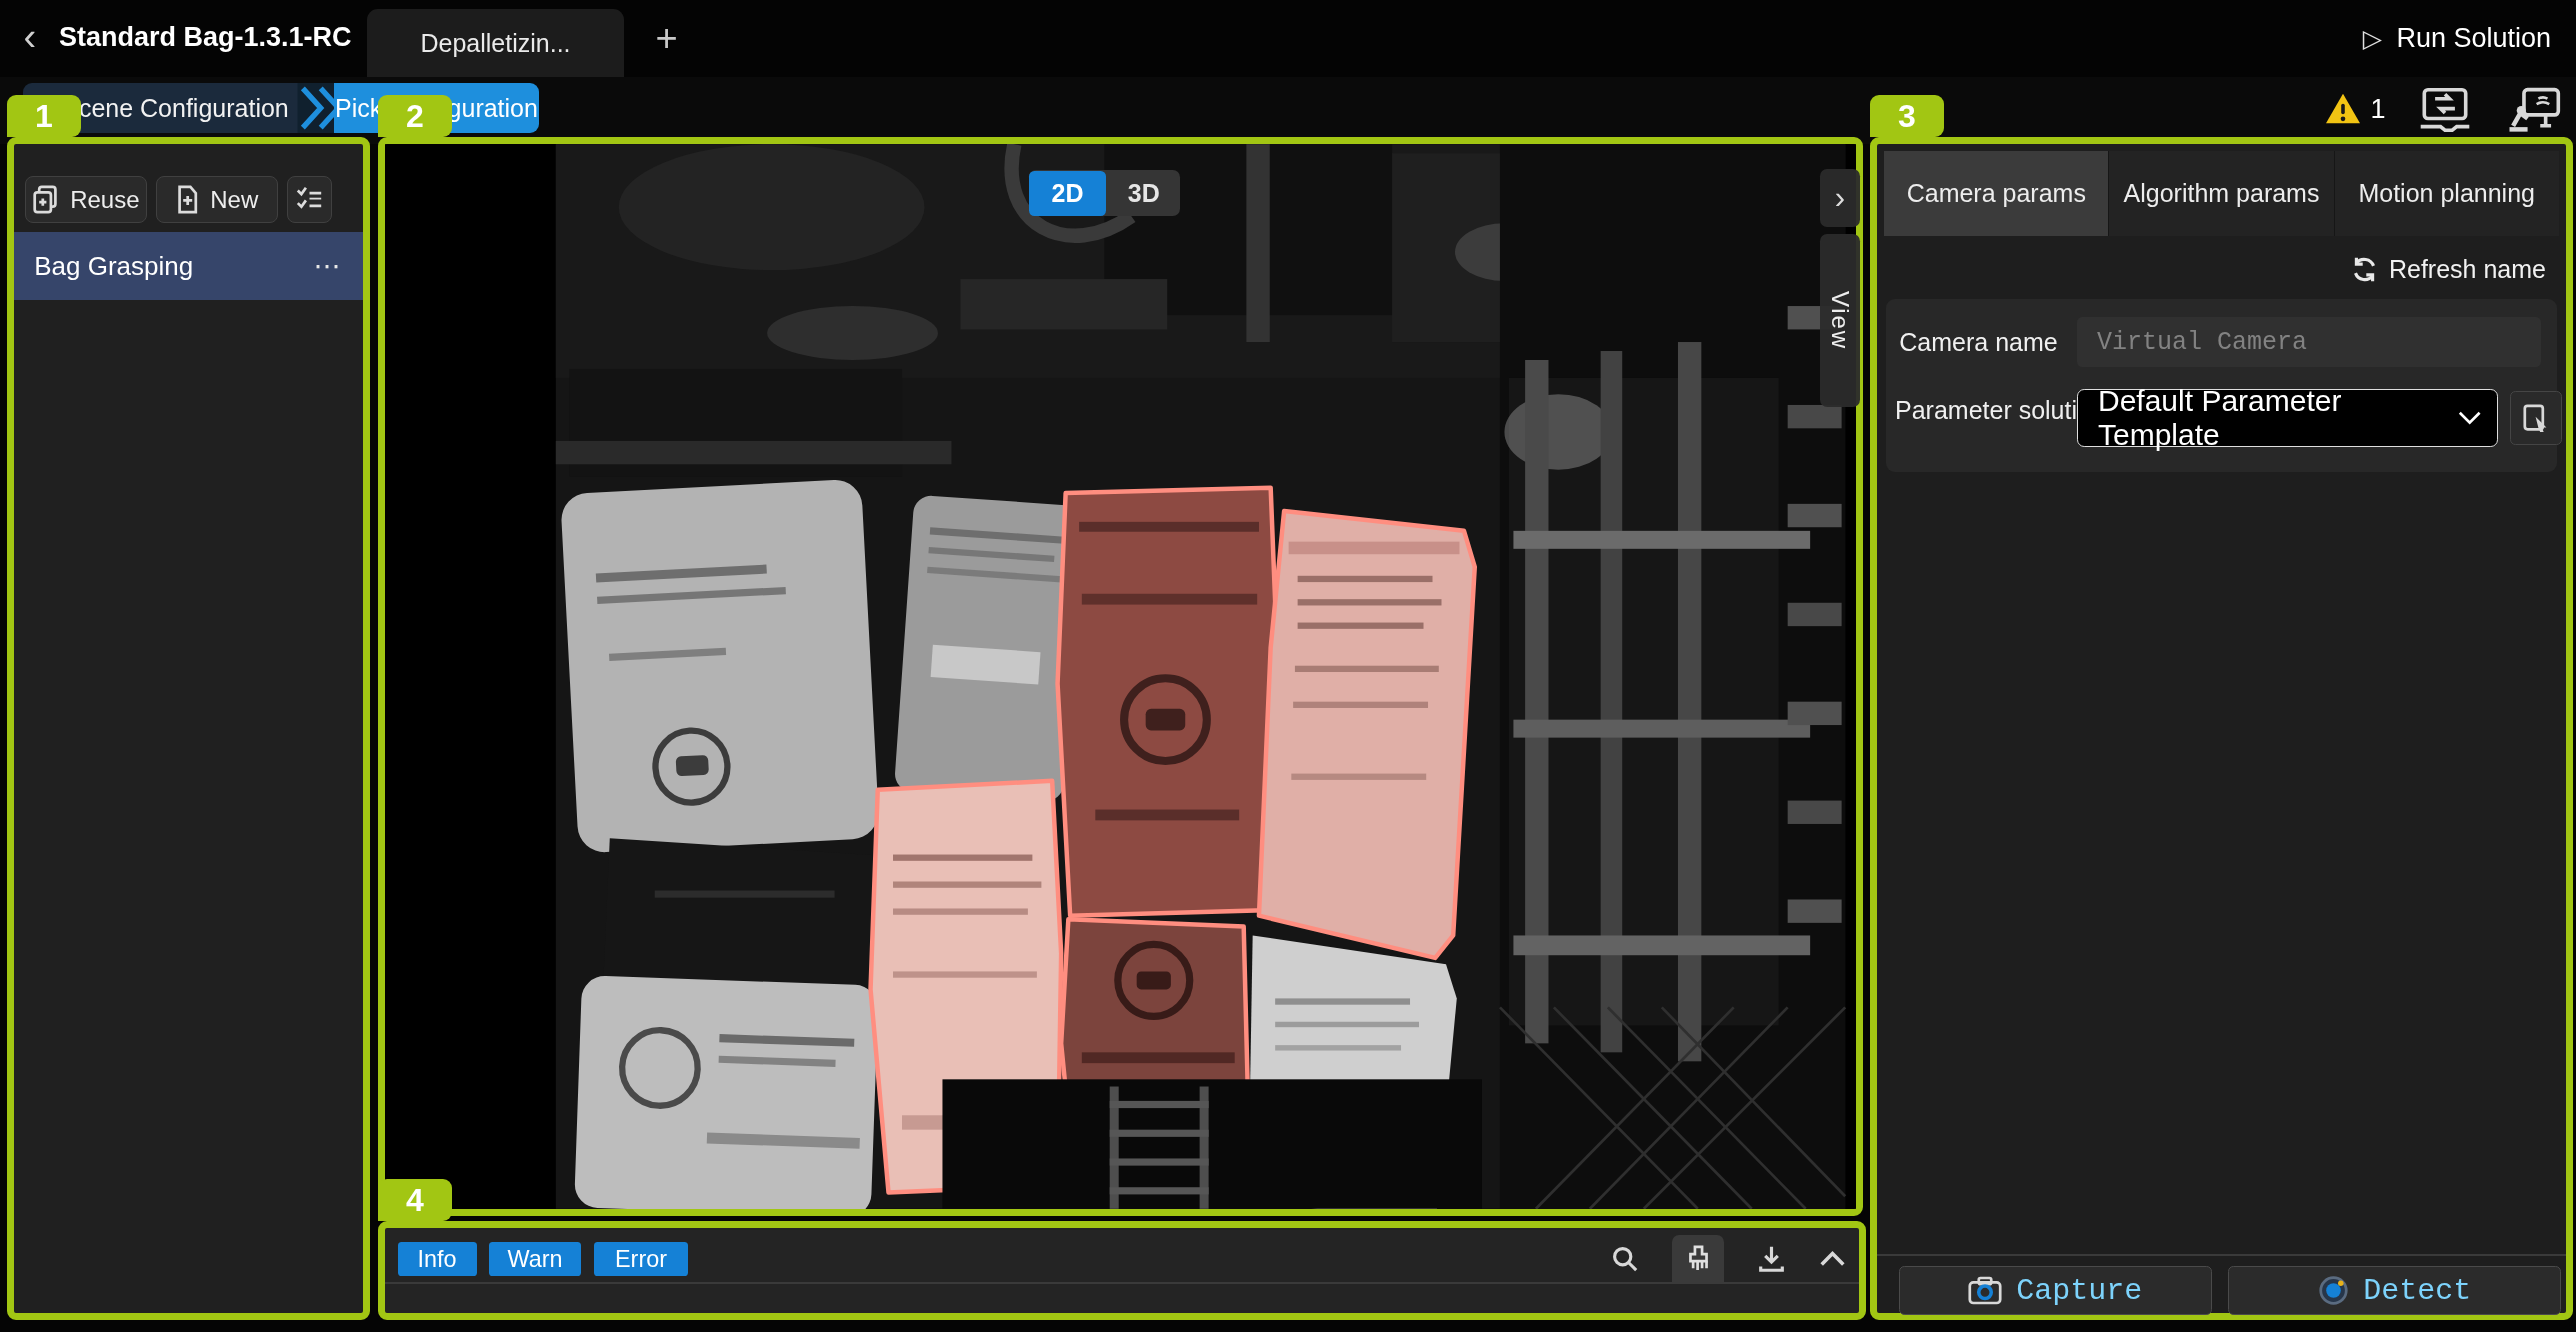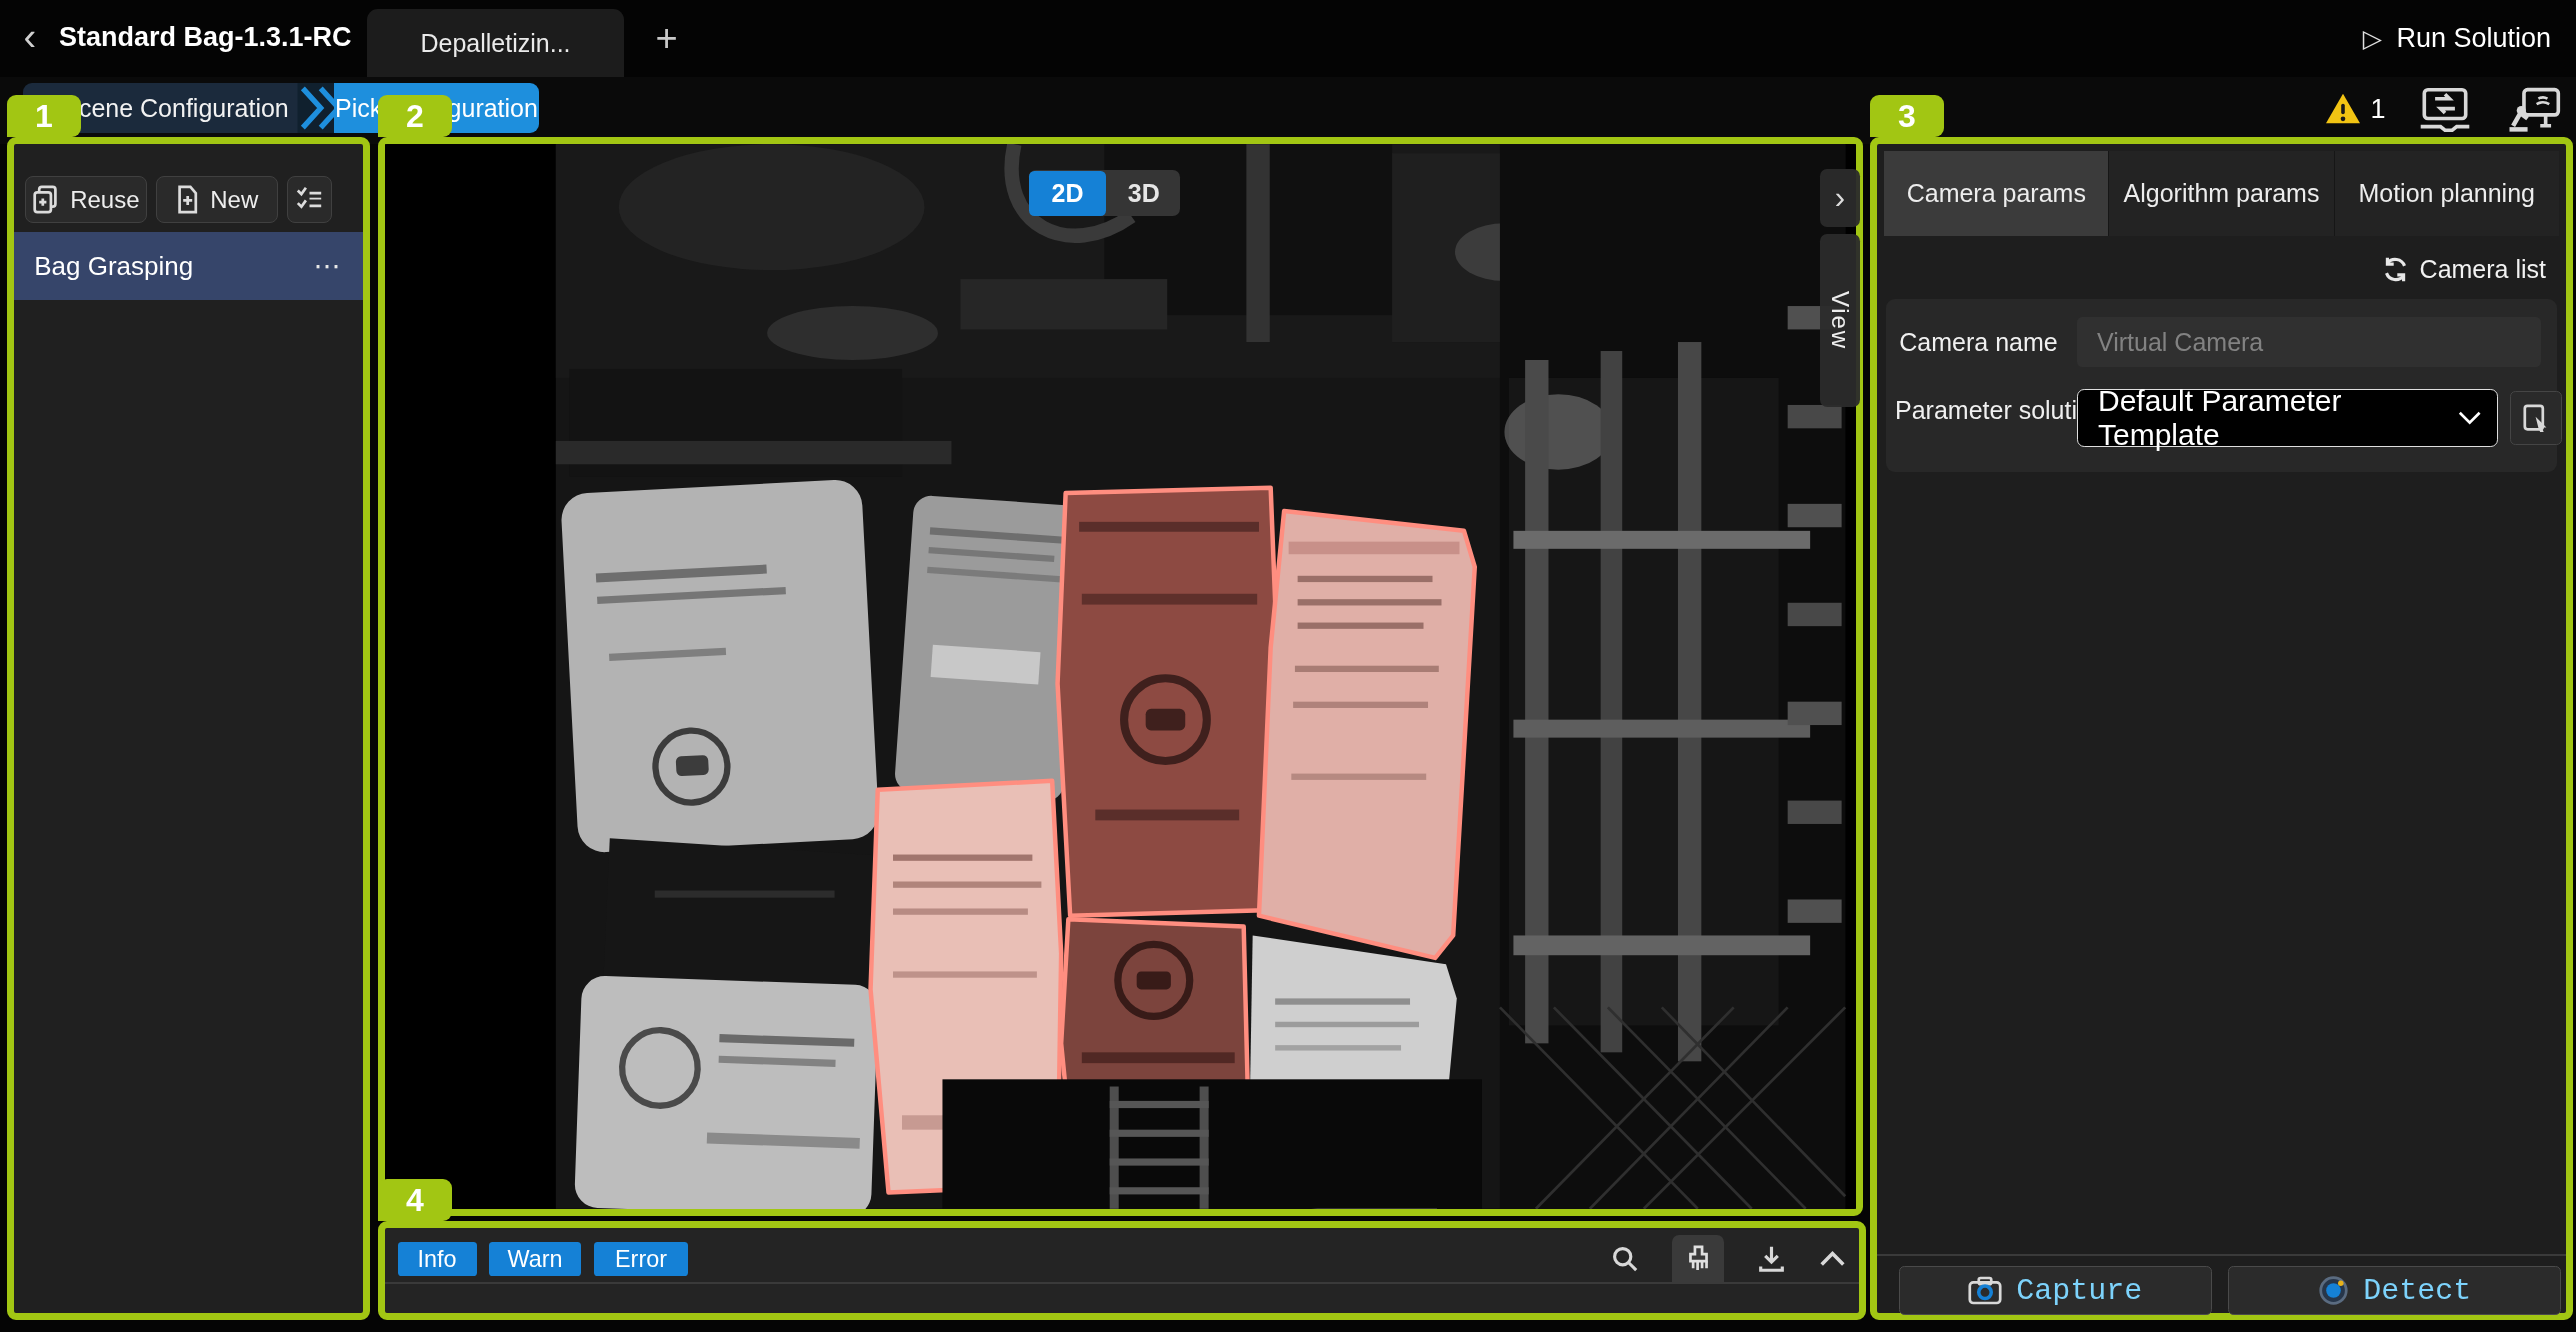--- a/index.html
+++ b/index.html
@@ -72,21 +72,21 @@
   .rp-tab:first-child{border-left:none;}
   .rp-tab.active{background:#3b3b3b;}
   .refresh-row{position:absolute;right:20px;top:106px;height:38px;display:flex;align-items:center;gap:10.8px;
           font-size:25px;color:#f2f2f2;}
   .rp-card{position:absolute;left:9px;right:9px;top:155px;height:173px;background:#282828;border-radius:9px;}
   .field-label{position:absolute;left:9px;width:167px;font-size:25px;color:#f0f0f0;text-align:center;}
   .cam-label{top:29px;}
   .param-label{top:95px;line-height:32px;}
   .cam-input{position:absolute;left:191px;right:16px;top:18px;height:50px;background:#303030;border:none;
           border-radius:5.4px;font-size:25px;color:#0ea5e9;padding:0 20px;box-sizing:border-box;
-          font-family:Liberation Sans, sans-serif;}
+          font-family:Liberation Mono, monospace;}
   .cam-input::placeholder{color:#828282;}
   .dropdown{position:absolute;left:191px;top:90px;width:421px;height:58px;background:#000;
           border:1.8px solid #dfdfdf;border-radius:7.2px;box-sizing:border-box;display:flex;align-items:center;}
   .dropdown-value{margin-left:20px;font-size:30px;color:#ffffff;flex:1;}
   .dropdown-chevron{margin-right:16px;}
   .pick-btn{position:absolute;left:624px;top:92px;width:52px;height:54px;background:#2a2a2a;
           border:1.8px solid #454545;border-radius:5.4px;box-sizing:border-box;
           display:flex;align-items:center;justify-content:center;}
   .rp-divider{position:absolute;left:0;right:0;top:1110px;height:1.8px;background:#3a3a3a;}
   .rp-btn{position:absolute;top:1122px;height:49px;background:#2b2b2b;border:1.8px solid #4a4a4a;
@@ -355,21 +355,21 @@
       <div class="rp-tab">Motion planning</div>
     </div>
 
     <div class="refresh-row">
       <svg width="27" height="27" viewBox="0 0 30 30">
         <path d="M25 11 a11 11 0 0 0 -19 -3" stroke="#e8e8e8" stroke-width="3.5" fill="none"></path>
         <path d="M6 2 v7 h7" stroke="#e8e8e8" stroke-width="3.5" fill="none"></path>
         <path d="M5 19 a11 11 0 0 0 19 3" stroke="#e8e8e8" stroke-width="3.5" fill="none"></path>
         <path d="M24 28 v-7 h-7" stroke="#e8e8e8" stroke-width="3.5" fill="none"></path>
       </svg>
-      <span>Camera list</span>
+      <span>Refresh name</span>
     </div>
 
     <div class="rp-card">
       <div class="field-label cam-label">Camera name</div>
       <input class="cam-input" type="text" placeholder="Virtual Camera" style="">
       <div class="field-label param-label">
         <span>Parameter&nbsp;solution</span>
       </div>
       <div class="dropdown">
         <span class="dropdown-value">Default Parameter Template</span>

